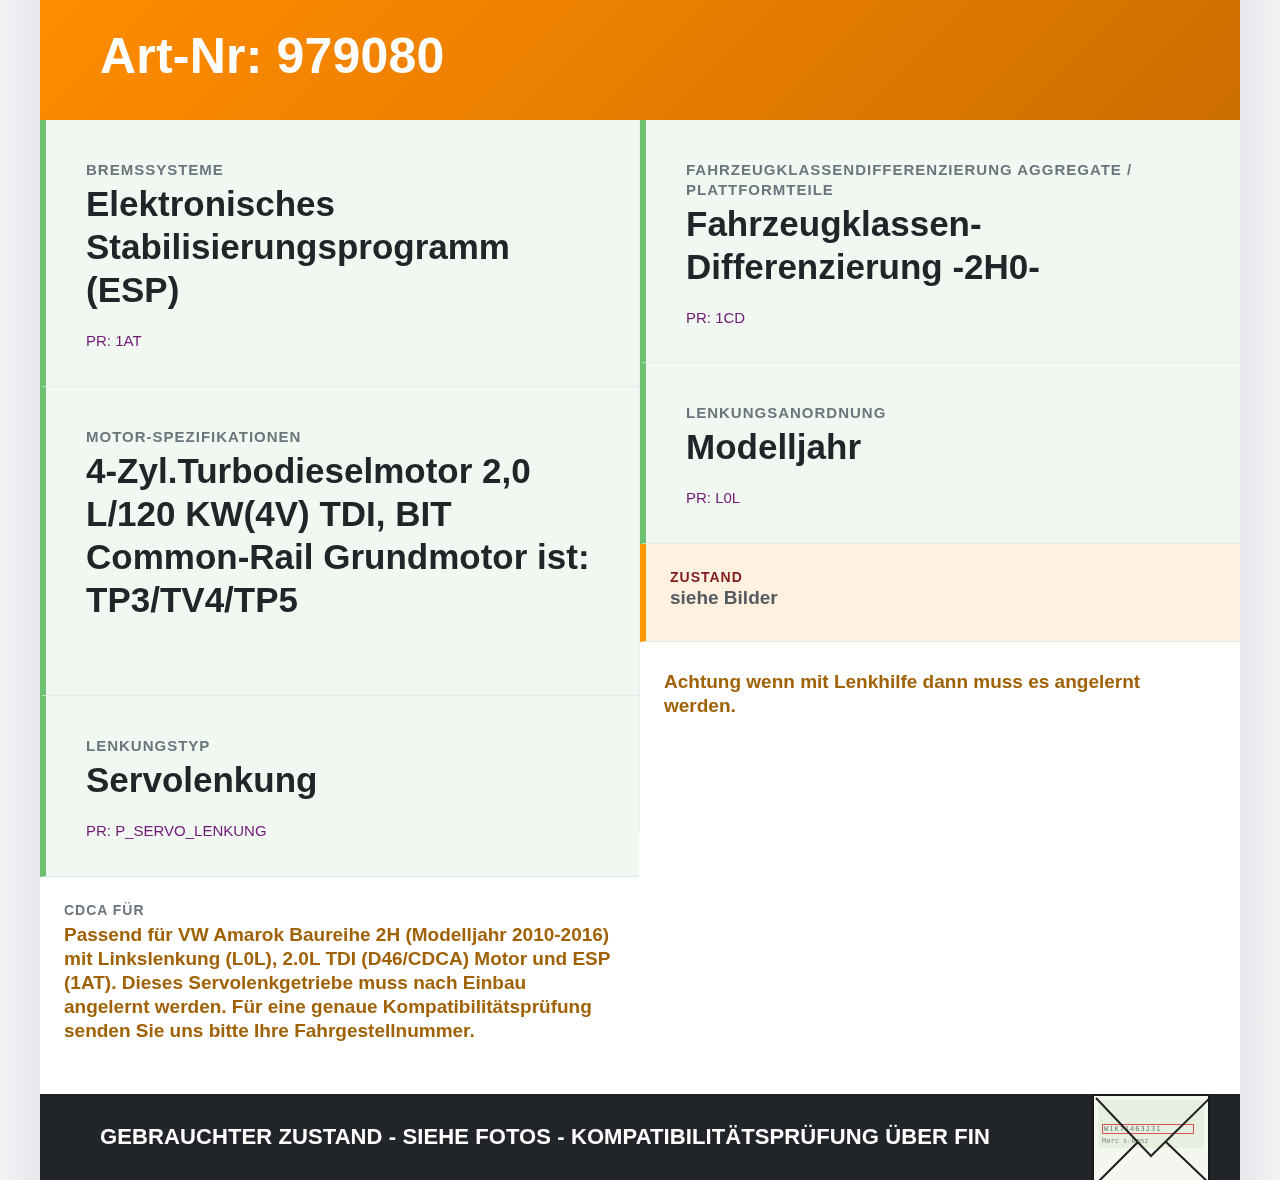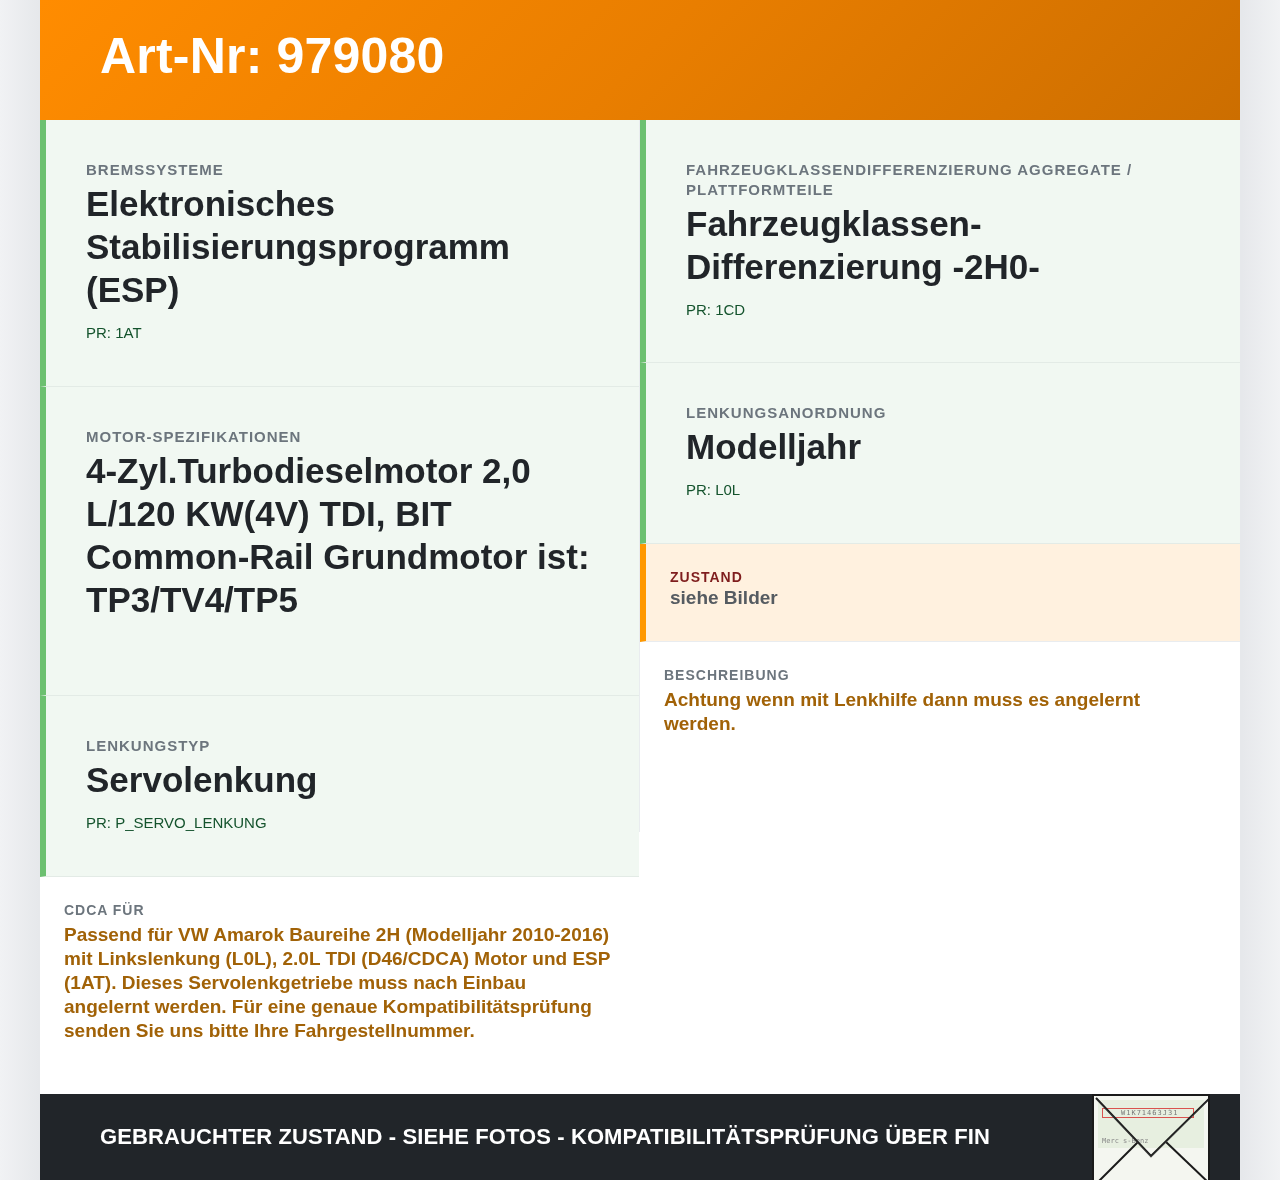--- a/index.html
+++ b/index.html
@@ -31,21 +31,21 @@
     }
     .spec .label {
       font-size: 15px; font-weight: 700; color: #6c757d; letter-spacing: 1px;
       text-transform: uppercase; line-height: 20px;
     }
     .spec .value {
       font-size: 35px; font-weight: 700; color: #212529; line-height: 43px;
       margin-top: 2px;
     }
     .spec .pr {
-      font-size: 15px; color: #14532d; margin-top: 12px; line-height: 20px;
+      font-size: 15px; color: #701a75; margin-top: 20px; line-height: 20px;
     }
     .zustand {
       background: #fff1df; border-left: 6px solid #ff9800;
       border-bottom: 1px solid #e9ecef;
       height: 98px; padding: 24px 24px 0 24px;
     }
     .zustand .label {
       font-size: 14px; font-weight: 700; color: #7f1d1d; letter-spacing: 1px; line-height: 18px;
     }
     .zustand .value {
@@ -67,23 +67,23 @@
     }
     .thumb {
       position: absolute; left: 1052px; top: 0; width: 118px; height: 90px;
       background: #f4f6f0; border: 2px solid #1a1a1a; overflow: hidden;
     }
     .thumb .doc {
       position: absolute; left: 4px; top: 4px; width: 106px; height: 48px;
       background: #e7efe0;
     }
     .thumb .vin {
-      position: absolute; left: 8px; top: 12px; width: 92px; height: 10px;
+      position: absolute; left: 8px; top: 28px; width: 92px; height: 10px;
       border: 1px solid #d9534f; font-family: "DejaVu Sans Mono", monospace;
-      font-size: 7px; color: #777; line-height: 8px; padding-left: 18px; letter-spacing: 1px;
+      font-size: 7px; color: #777; line-height: 8px; padding-left: 1px; letter-spacing: 1px;
     }
     .thumb .maker {
       position: absolute; left: 8px; top: 41px; font-family: "DejaVu Sans Mono", monospace;
       font-size: 7px; color: #888;
     }
     .thumb svg { position: absolute; left: 0; top: 0; }
   </style>
 </head>
 <body>
 
@@ -123,21 +123,20 @@
       <div class="spec" style="height:181px;">
         <div class="label">LENKUNGSANORDNUNG</div>
         <div class="value">Modelljahr</div>
         <div class="pr">PR: L0L</div>
       </div>
       <div class="zustand">
         <div class="label">ZUSTAND</div>
         <div class="value">siehe Bilder</div>
       </div>
       <div class="textblock">
-        <div class="label">BESCHREIBUNG</div>
         <div class="value">Achtung wenn mit Lenkhilfe dann muss es angelernt werden.</div>
       </div>
     </div>
   </div>
 
   <div class="footer">
     <div class="text">GEBRAUCHTER ZUSTAND - SIEHE FOTOS - KOMPATIBILITÄTSPRÜFUNG ÜBER FIN</div>
     <div class="thumb">
       <div class="doc"></div>
       <div class="vin">W1K71463J31</div>

